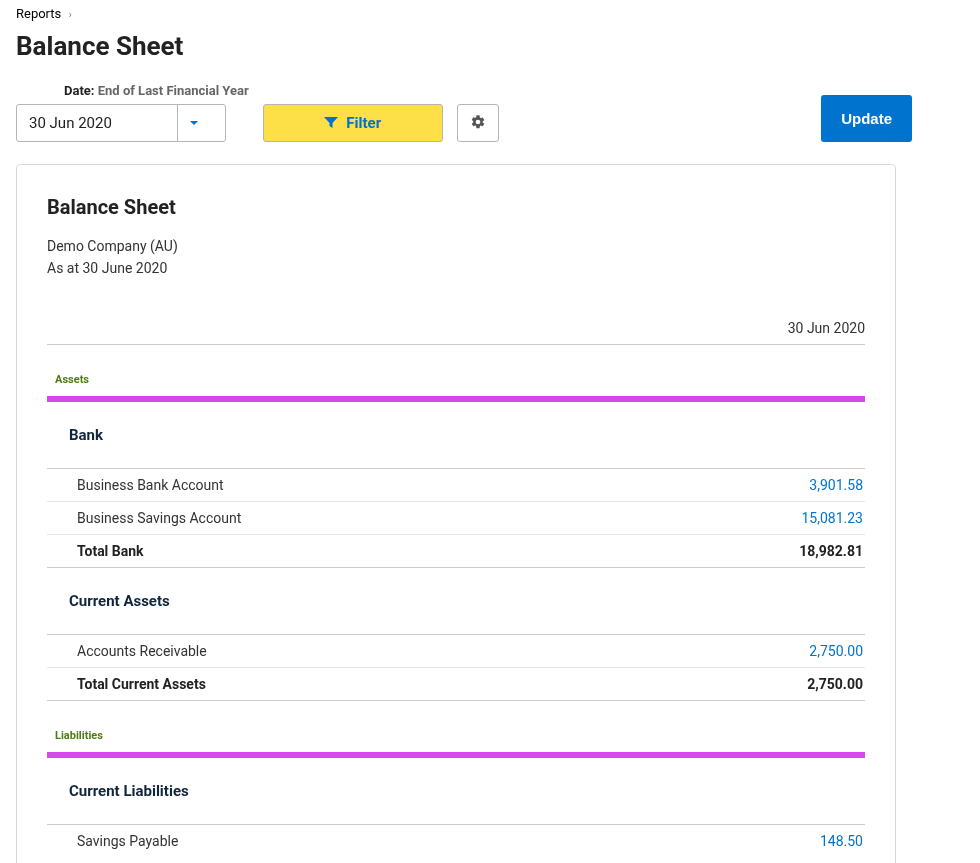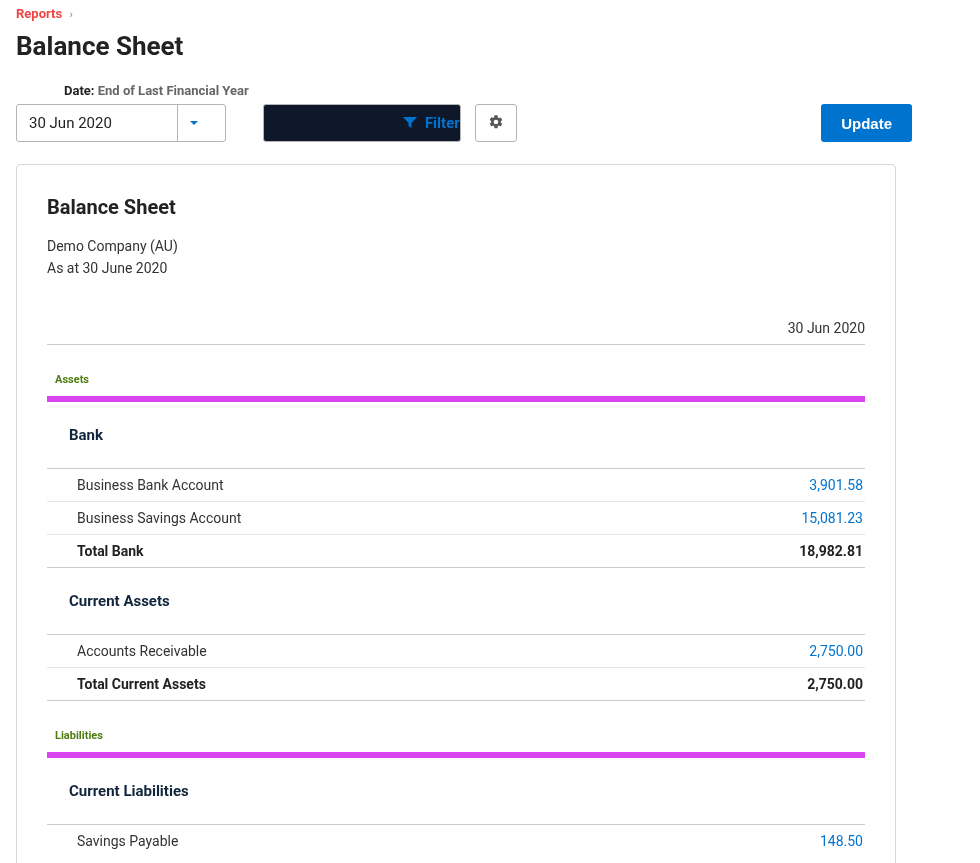--- a/index.html
+++ b/index.html
@@ -13,24 +13,23 @@
     width: 980px;
   }
   .page {
     padding: 6px 16px 0 16px;
   }
   .breadcrumb {
     font-size: 13px;
     margin-bottom: 10px;
   }
   .breadcrumb a {
-    color: #ef4444;
+    color: #000000;
     text-decoration: none;
     cursor: pointer;
-    font-weight: bold;
   }
   .breadcrumb .sep {
     color: #888;
     margin: 0 4px;
     font-size: 11px;
   }
   h1.page-title {
     font-size: 26px;
     font-weight: 700;
     color: #222;
@@ -84,48 +83,48 @@
     border-top: 5px solid #555;
   }
   .caret-down.small {
     border-left-width: 4px;
     border-right-width: 4px;
     border-top-width: 4px;
     border-top-color: #0073cf;
   }
   .filter-btn {
     height: 38px;
-    width: 198px;
+    width: 180px;
     border: 1px solid #b5b5b5;
     border-radius: 3px;
-    background: #0f172a;
-    display: flex;
-    align-items: center;
-    justify-content: flex-end;
+    background: #fde047;
+    display: flex;
+    align-items: center;
+    justify-content: center;
     gap: 8px;
     cursor: pointer;
     color: #0073cf;
     font-weight: 700;
     font-size: 15px;
   }
   .filter-icon svg { display:block; }
   .gear-btn {
     height: 38px;
     width: 42px;
     border: 1px solid #b5b5b5;
     border-radius: 3px;
     background: #fff;
     display: flex;
     align-items: center;
     justify-content: center;
     cursor: pointer;
   }
   .spacer { flex: 1; }
   .update-btn {
-    height: 38px;
+    height: 47px;
     padding: 0 20px;
     border: none;
     border-radius: 3px;
     background: #0073cf;
     color: #fff;
     font-weight: 700;
     font-size: 15px;
     cursor: pointer;
     margin-right: 52px;
   }

